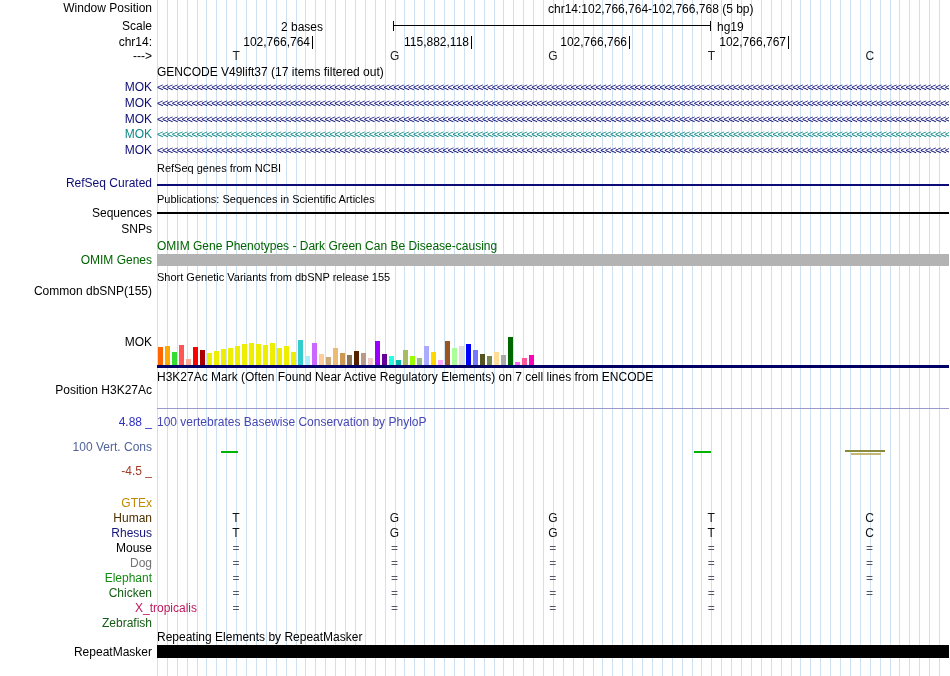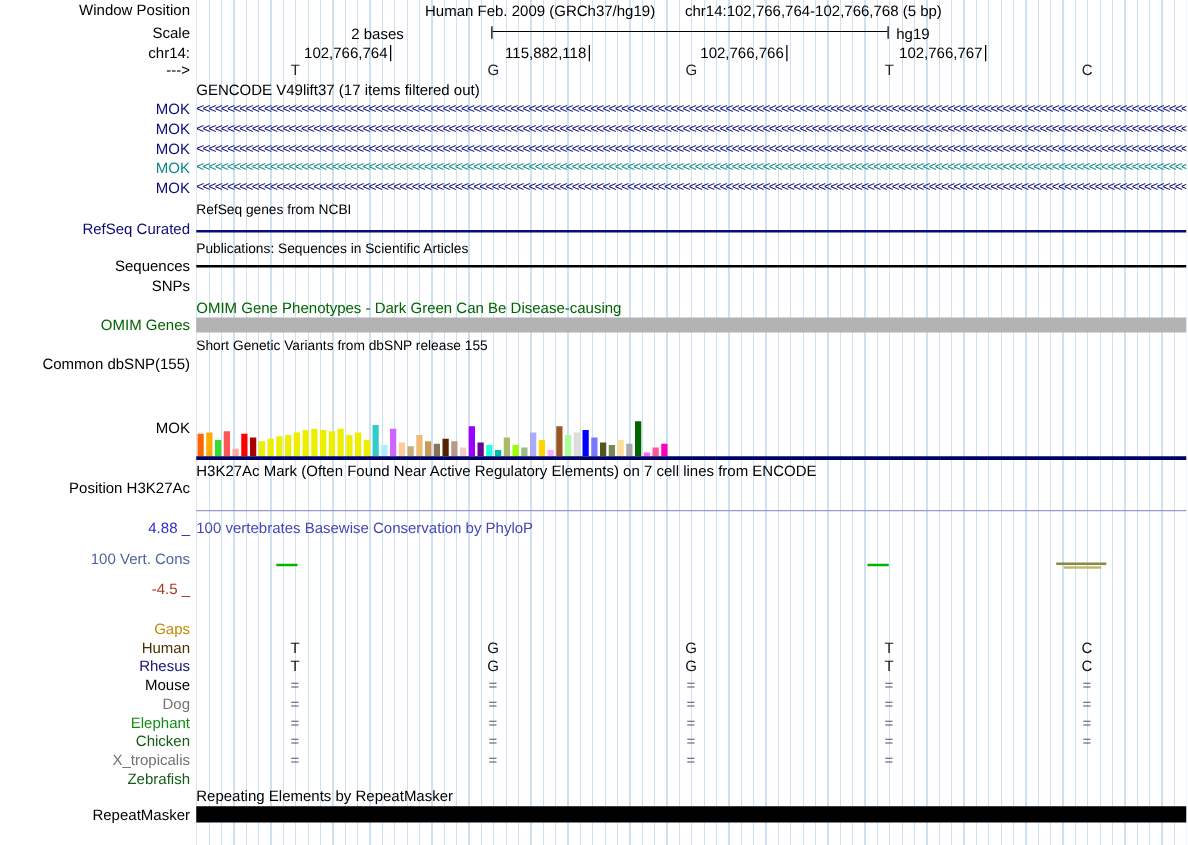--- a/index.html
+++ b/index.html
@@ -30,21 +30,20 @@
   .mz-lbl{position:absolute;left:0;width:152px;text-align:right;line-height:15px;}
   .mz-cell{position:absolute;width:158px;text-align:center;line-height:15px;top:0;}
 </style>
 </head>
 <body>
 
 <div class="browser">
   <div class="guides"></div>
 
   <div class="lbl" style="top:2px">Window Position</div>
-  <div class="abs" style="left:340px;top:2px">Human Feb. 2009 (GRCh37/hg19)</div>
   <div class="abs" style="left:548px;top:2px">chr14:102,766,764-102,766,768 (5 bp)</div>
 
   <div class="lbl" style="top:20px">Scale</div>
   <div class="abs" style="left:281px;top:20px;width:107px;text-align:left">2 bases</div>
   <div class="scalebar"></div>
   <div class="abs" style="left:717px;top:20px">hg19</div>
 
   <div class="lbl" style="top:36px">chr14:</div>
   <div class="postick" style="left:200px">102,766,764</div>
   <div class="postick" style="left:359px">115,882,118</div>
@@ -169,21 +168,21 @@
   <div class="lbl" style="top: 465px; color: rgb(160, 60, 40);">-4.5 _</div>
   <div>
       <div style="position: absolute; left: 221px; top: 451px; width: 17px; height: 2px; background: rgb(0, 180, 0);"></div>
       <div style="position: absolute; left: 694px; top: 451px; width: 17px; height: 2px; background: rgb(0, 180, 0);"></div>
       <div style="position: absolute; left: 845px; top: 450px; width: 40px; height: 2px; background: rgb(138, 138, 60);"></div>
       <div style="position: absolute; left: 851px; top: 453px; width: 30px; height: 2px; background: rgb(195, 184, 115);"></div>
     </div>
 
   <div class="mz">
       <div class="mz-row">
-        <div class="mz-lbl" style="color: rgb(192, 138, 0);">Gaps</div>
+        <div class="mz-lbl" style="color: rgb(192, 138, 0);">GTEx</div>
         <div class="mz-cell" style="left: 157px; color: rgb(17, 17, 17);"></div>
         <div class="mz-cell" style="left: 315.4px; color: rgb(17, 17, 17);"></div>
         <div class="mz-cell" style="left: 473.8px; color: rgb(17, 17, 17);"></div>
         <div class="mz-cell" style="left: 632.2px; color: rgb(17, 17, 17);"></div>
         <div class="mz-cell" style="left: 790.6px; color: rgb(17, 17, 17);"></div>
       </div>
       <div class="mz-row">
         <div class="mz-lbl" style="color: rgb(77, 48, 0);">Human</div>
         <div class="mz-cell" style="left: 157px; color: rgb(17, 17, 17);">T</div>
         <div class="mz-cell" style="left: 315.4px; color: rgb(17, 17, 17);">G</div>
@@ -225,21 +224,21 @@
       </div>
       <div class="mz-row">
         <div class="mz-lbl" style="color: rgb(20, 92, 20);">Chicken</div>
         <div class="mz-cell" style="left: 157px; color: rgb(85, 85, 102);">=</div>
         <div class="mz-cell" style="left: 315.4px; color: rgb(85, 85, 102);">=</div>
         <div class="mz-cell" style="left: 473.8px; color: rgb(85, 85, 102);">=</div>
         <div class="mz-cell" style="left: 632.2px; color: rgb(85, 85, 102);">=</div>
         <div class="mz-cell" style="left: 790.6px; color: rgb(85, 85, 102);">=</div>
       </div>
       <div class="mz-row">
-        <div class="mz-lbl" style="color: #737373;">X_tropicalis</div>
+        <div class="mz-lbl" style="color: #be185d; margin-left: 45px;">X_tropicalis</div>
         <div class="mz-cell" style="left: 157px; color: rgb(85, 85, 102);">=</div>
         <div class="mz-cell" style="left: 315.4px; color: rgb(85, 85, 102);">=</div>
         <div class="mz-cell" style="left: 473.8px; color: rgb(85, 85, 102);">=</div>
         <div class="mz-cell" style="left: 632.2px; color: rgb(85, 85, 102);">=</div>
         <div class="mz-cell" style="left: 790.6px; color: rgb(17, 17, 17);"></div>
       </div>
       <div class="mz-row">
         <div class="mz-lbl" style="color: rgb(20, 92, 20);">Zebrafish</div>
         <div class="mz-cell" style="left: 157px; color: rgb(17, 17, 17);"></div>
         <div class="mz-cell" style="left: 315.4px; color: rgb(17, 17, 17);"></div>

